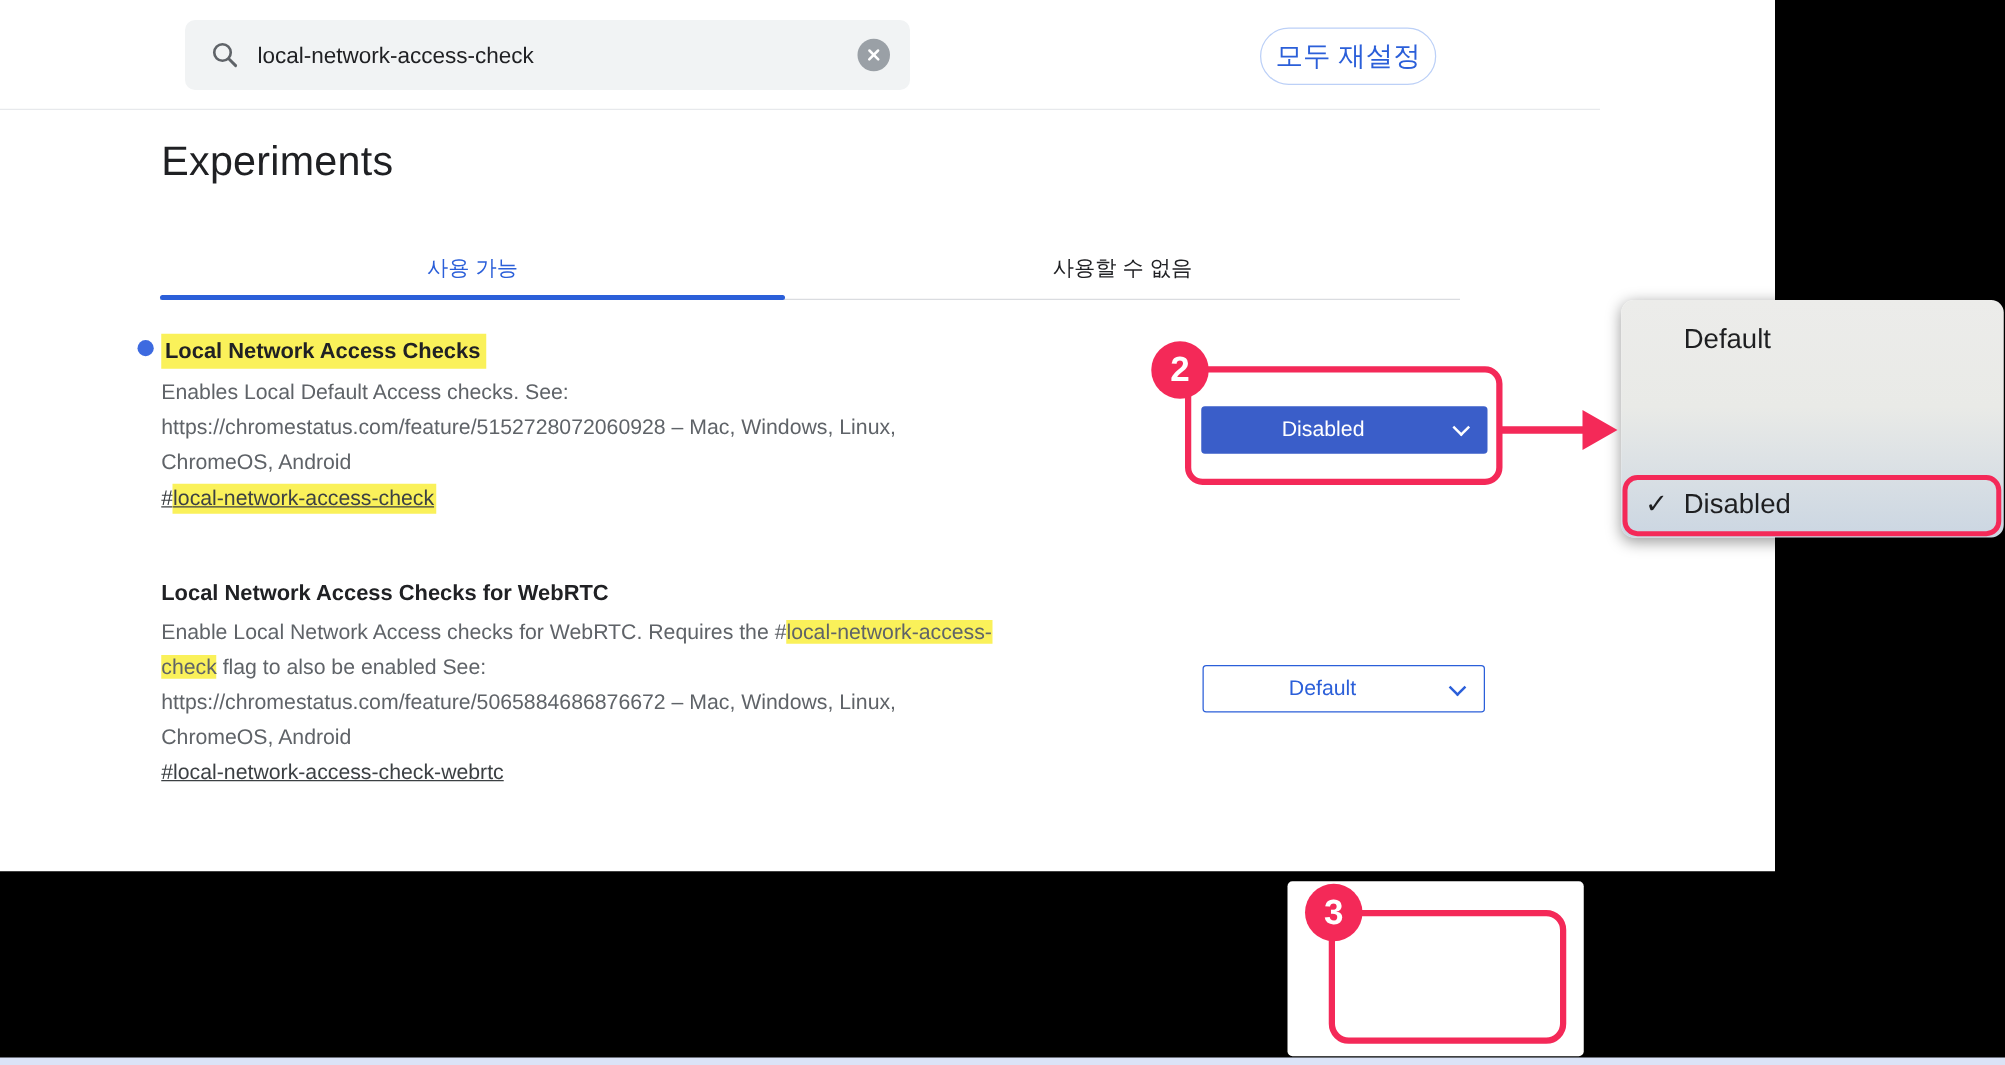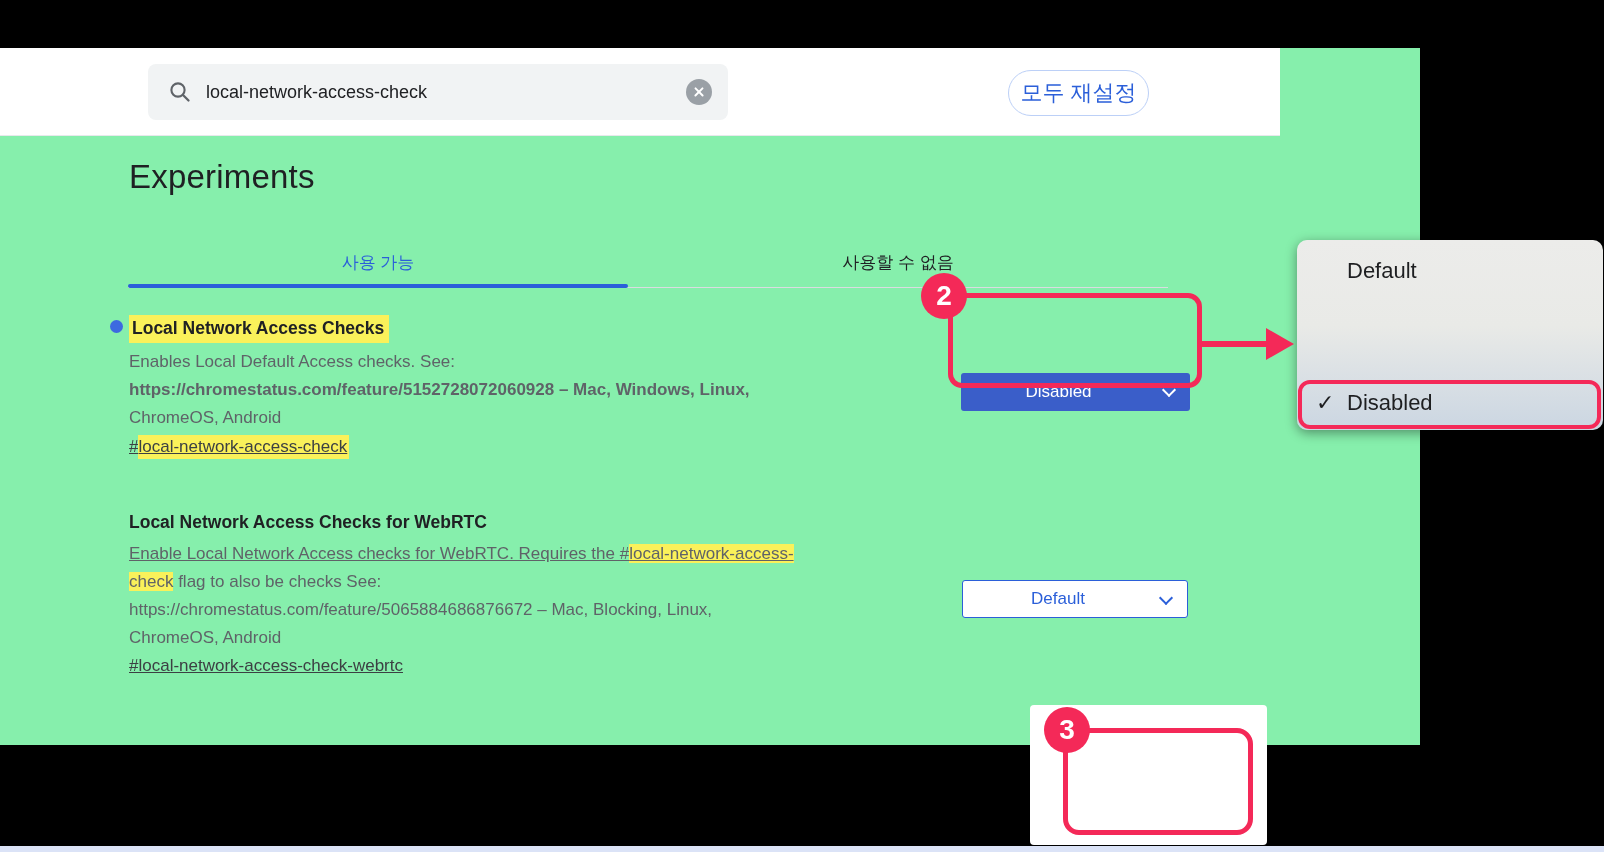--- a/index.html
+++ b/index.html
@@ -7,21 +7,21 @@
   body {
     background:#000;
     font-family:"Liberation Sans","DejaVu Sans",sans-serif;
     position:relative;
     overflow:hidden;
     color:#202124;
   }
   .canvas { position:absolute; left:0; top:0; width:1604px; height:852px; }
 
   
-  .page-main { position:absolute; left:0; top:0; width:1420px; height:697px; background:#86efac;margin-top:48px; }
+  .page-main { position:absolute; left:0; top:0; width:1420px; height:697px; background:#ffffff; }
 
   
   .header { position:absolute; left:0; top:0; width:1280px; height:88px; background:#fff; border-bottom:1px solid #e7e9ec; }
   .search-bar {
     position:absolute; left:148px; top:16px; width:580px; height:56px;
     background:#f1f3f4; border-radius:8px; display:flex; align-items:center; padding:0 16px 0 20px;
   }
   .search-icon-wrap { width:24px; height:24px; flex:0 0 auto; display:flex; align-items:center; justify-content:center; }
   .search-text { margin-left:14px; font-size:18px; color:#202124; flex:1 1 auto; white-space:nowrap; overflow:hidden; }
   .clear-btn { position:relative; width:26px; height:26px; border-radius:50%; background:#9aa0a6; flex:0 0 auto; cursor:pointer; }
@@ -122,33 +122,33 @@
     <div class="page-title">Experiments</div>
 
     <div class="tab tab-unavailable">사용할 수 없음</div>
     <div class="tab tab-available">사용 가능</div>
     <div class="tabs-baseline"></div>
     <div class="tab-underline"></div>
 
     <div class="flag-dot"></div>
     <div class="flag-title flag1-title hl">Local Network Access Checks</div>
     <div class="desc-line" style="top:304px;">Enables Local Default Access checks. See:</div>
-    <div class="desc-line" style="top:332px;font-weight:bold;">https://chromestatus.com/feature/5152728072060928 – Mac, Windows, Linux,</div>
+    <div class="desc-line" style="top:332px;">https://chromestatus.com/feature/5152728072060928 – Mac, Windows, Linux,</div>
     <div class="desc-line" style="top:360px;">ChromeOS, Android</div>
     <div class="link-line" style="top:389px;"><span>#</span><span class="hl">local-network-access-check</span></div>
 
     <div class="select-filled">
       <span>Disabled</span>
       <span class="chev chev-white"></span>
     </div>
 
     <div class="flag-title flag2-title">Local Network Access Checks for WebRTC</div>
-    <div class="desc-line" style="top:496px;text-decoration:underline;"><span>Enable Local Network Access checks for WebRTC. Requires the #</span><span class="hl">local-network-access-</span></div>
-    <div class="desc-line" style="top:524px;"><span class="hl">check</span><span> flag to also be checks See:</span></div>
-    <div class="desc-line" style="top:552px;">https://chromestatus.com/feature/5065884686876672 – Mac, Blocking, Linux,</div>
+    <div class="desc-line" style="top:496px;"><span>Enable Local Network Access checks for WebRTC. Requires the #</span><span class="hl">local-network-access-</span></div>
+    <div class="desc-line" style="top:524px;"><span class="hl">check</span><span> flag to also be enabled See:</span></div>
+    <div class="desc-line" style="top:552px;">https://chromestatus.com/feature/5065884686876672 – Mac, Windows, Linux,</div>
     <div class="desc-line" style="top:580px;">ChromeOS, Android</div>
     <div class="link-line" style="top:608px;">#local-network-access-check-webrtc</div>
 
     <div class="select-outline">
       <span>Default</span>
       <span class="chev chev-blue"></span>
     </div>
   </div>
 
   <div class="anno-rect rect-step2"></div>

